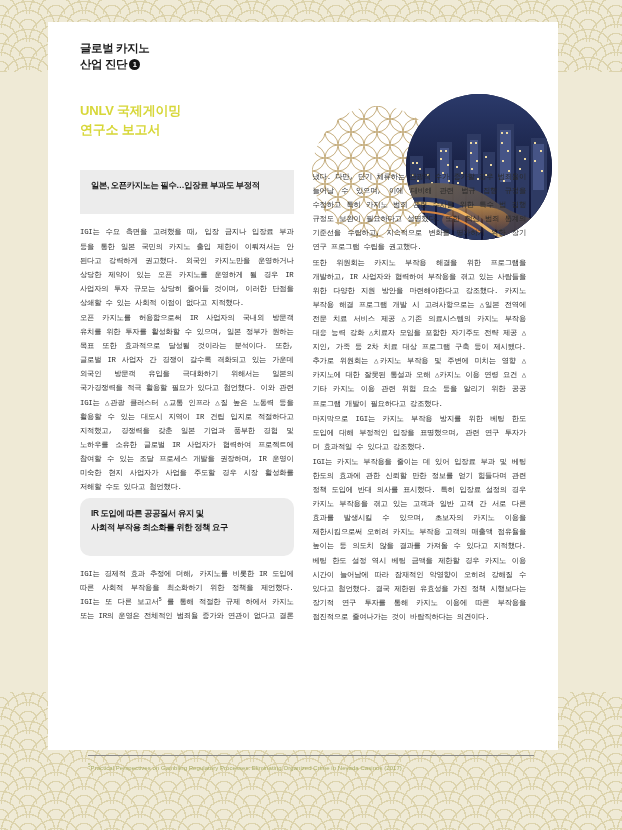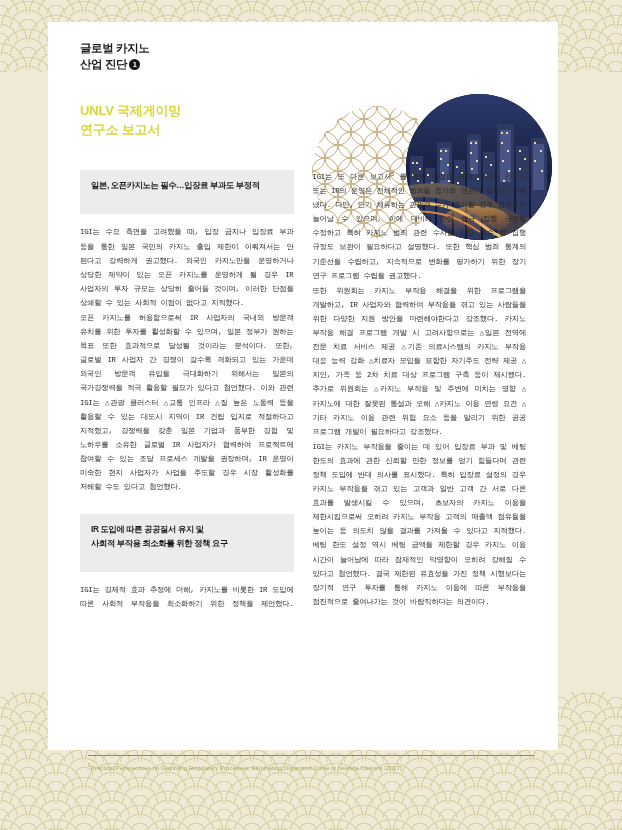--- a/index.html
+++ b/index.html
@@ -71,21 +71,21 @@
   .sec-head{
     background:#ececec;
     padding:9px 11px 22px 11px;
     margin:0 0 11px 0;
     break-inside:avoid;
   }
   .sec-head .t{
     font-size:8.3px;font-weight:bold;color:#1a1a1a;
     line-height:1.62;letter-spacing:-.35px;white-space:pre-line;
   }
-  .sec-head.second{margin-top:20px;}
+  .sec-head.second{margin-top:4px;border-radius:10px;}
   p.body{
     margin:0 0 1px 0;
     font-size:7.35px;color:#2a2a2a;
     line-height:1.92;letter-spacing:-.25px;
     text-align:justify;
     word-break:keep-all;
     font-family:Liberation Mono, monospace;
   }
   sup.fn{font-size:5.4px;vertical-align:3px;color:#2a2a2a;}
 
@@ -221,20 +221,21 @@
     </div>
     <p class="body">IGI는 수요 측면을 고려했을 때, 입장 금지나 입장료 부과 등을 통한 일본 국민의 카지노 출입 제한이 이뤄져서는 안 된다고 강력하게 권고했다. 외국인 카지노만을 운영하거나 상당한 제약이 있는 오픈 카지노를 운영하게 될 경우 IR 사업자의 투자 규모는 상당히 줄어들 것이며, 이러한 단점을 상쇄할 수 있는 사회적 이점이 없다고 지적했다.</p>
     <p class="body">오픈 카지노를 허용함으로써 IR 사업자의 국내외 방문객 유치를 위한 투자를 활성화할 수 있으며, 일본 정부가 원하는 목표 또한 효과적으로 달성될 것이라는 분석이다. 또한, 글로벌 IR 사업자 간 경쟁이 갈수록 격화되고 있는 가운데 외국인 방문객 유입을 극대화하기 위해서는 일본의 국가경쟁력을 적극 활용할 필요가 있다고 첨언했다. 이와 관련 IGI는 △관광 클러스터 △교통 인프라 △질 높은 노동력 등을 활용할 수 있는 대도시 지역이 IR 건립 입지로 적절하다고 지적했고, 경쟁력을 갖춘 일본 기업과 풍부한 경험 및 노하우를 소유한 글로벌 IR 사업자가 협력하여 프로젝트에 참여할 수 있는 조달 프로세스 개발을 권장하며, IR 운영이 미숙한 현지 사업자가 사업을 주도할 경우 시장 활성화를 저해할 수도 있다고 첨언했다.</p>
 
     <div class="sec-head second">
       <div class="t">IR 도입에 따른 공공질서 유지 및
 사회적 부작용 최소화를 위한 정책 요구</div>
     </div>
     <p class="body" id="p-fn">IGI는 경제적 효과 추정에 더해, 카지노를 비롯한 IR 도입에 따른 사회적 부작용을 최소화하기 위한 정책을 제언했다. IGI는 또 다른 보고서<sup class="fn">5</sup> 를 통해 적절한 규제 하에서 카지노 또는 IR의 운영은 전체적인 범죄율 증가와 연관이 없다고 결론 냈다. 다만, 단기 체류하는 관광객 수가 증가할 경우 범죄율이 늘어날 수 있으며, 이에 대비해 관련 법규 집행 규정을 수정하고 특히 카지노 범죄 관련 수사를 위한 특수 법 집행 규정도 보완이 필요하다고 설명했다. 또한 핵심 범죄 통계의 기준선을 수립하고, 지속적으로 변화를 평가하기 위한 장기 연구 프로그램 수립을 권고했다.</p>
     <p class="body">또한 위원회는 카지노 부작용 해결을 위한 프로그램을 개발하고, IR 사업자와 협력하여 부작용을 겪고 있는 사람들을 위한 다양한 지원 방안을 마련해야한다고 강조했다. 카지노 부작용 해결 프로그램 개발 시 고려사항으로는 △일본 전역에 전문 치료 서비스 제공 △기존 의료시스템의 카지노 부작용 대응 능력 강화 △치료자 모임을 포함한 자기주도 전략 제공 △지인, 가족 등 2차 치료 대상 프로그램 구축 등이 제시됐다. 추가로 위원회는 △카지노 부작용 및 주변에 미치는 영향 △카지노에 대한 잘못된 통설과 오해 △카지노 이용 연령 요건 △기타 카지노 이용 관련 위험 요소 등을 알리기 위한 공공 프로그램 개발이 필요하다고 강조했다.</p>
+    <p class="body">마지막으로 IGI는 카지노 부작용 방지를 위한 베팅 한도 도입에 대해 부정적인 입장을 표명했으며, 관련 연구 투자가 더 효과적일 수 있다고 강조했다.</p>
     <p class="body">IGI는 카지노 부작용을 줄이는 데 있어 입장료 부과 및 베팅 한도의 효과에 관한 신뢰할 만한 정보를 얻기 힘들다며 관련 정책 도입에 반대 의사를 표시했다. 특히 입장료 설정의 경우 카지노 부작용을 겪고 있는 고객과 일반 고객 간 서로 다른 효과를 발생시킬 수 있으며, 초보자의 카지노 이용을 제한시킴으로써 오히려 카지노 부작용 고객의 매출액 점유율을 높이는 등 의도치 않을 결과를 가져올 수 있다고 지적했다. 베팅 한도 설정 역시 베팅 금액을 제한할 경우 카지노 이용 시간이 늘어남에 따라 잠재적인 악영향이 오히려 강해질 수 있다고 첨언했다. 결국 제한된 유효성을 가진 정책 시행보다는 장기적 연구 투자를 통해 카지노 이용에 따른 부작용을 점진적으로 줄여나가는 것이 바람직하다는 의견이다.</p>
 
   </div>
 </div>
 
 <div class="footnote-wrap">
   <div class="footnote-rule"></div>
   <div class="footnote" style="color: rgb(166, 171, 98);">
     <sup>5</sup><span>Practical Perspectives on Gambling Regulatory Processes: Eliminating Organized Crime in Nevada Casinos (2017)</span>
   </div>

